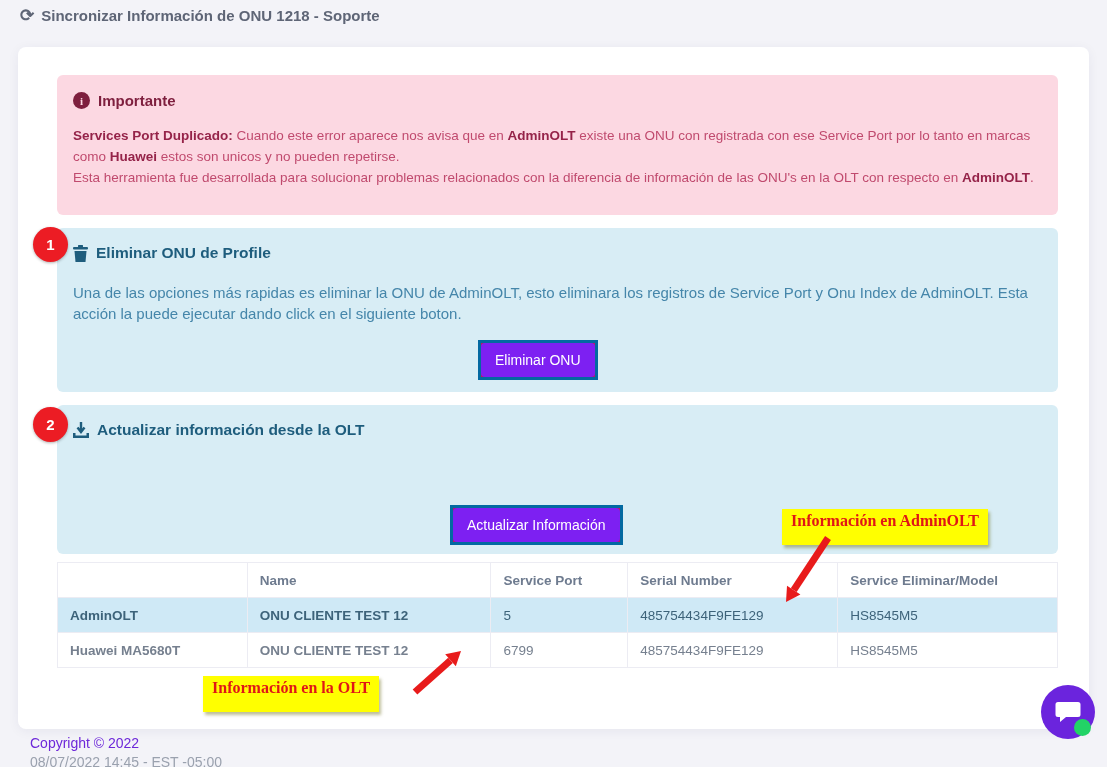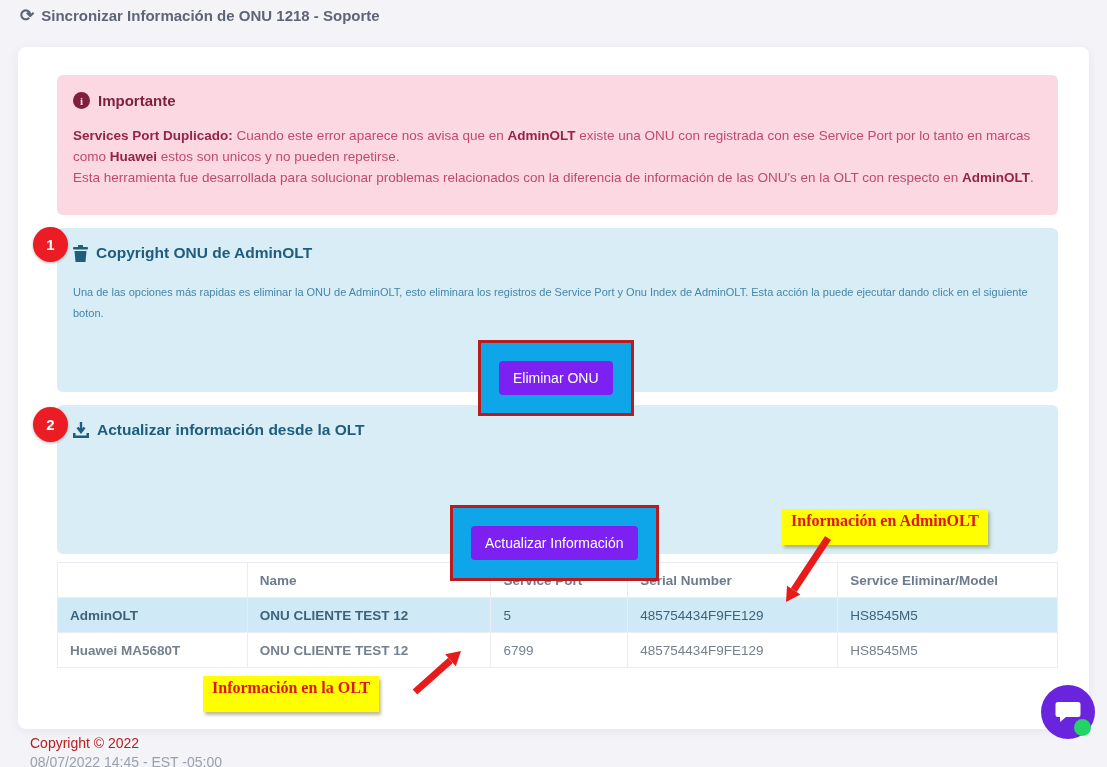--- a/index.html
+++ b/index.html
@@ -26,30 +26,30 @@
     font-family:"Liberation Serif", serif; }
   .alert-body { font-size:13.5px; line-height:21px; color:#c04a6e; }
   .alert-body .b { font-weight:700; color:#952349; }
 
   
   .section { position:absolute; left:57px; width:1001px; background:#d8edf5; border-radius:6px; padding:16px 16px; }
   .sec1 { top:228px; height:164px; }
   .sec2 { top:405px; height:149px; }
   .sec-head { display:flex; align-items:center; gap:8px; font-size:15.5px; font-weight:700;
     color:#1e5d7d; margin-bottom:20px; }
-  .sec-body { font-size:11px; line-height:21px; color:#4586aa; }
+  .sec-body { font-size:15px; line-height:21px; color:#4586aa; }
   .sec-body .b { font-weight:700; color:#2a6a8d; }
   .badge { position:absolute; width:35px; height:35px; border-radius:50%; background:#ec1c24;
     color:#ffffff; font-size:15px; font-weight:700; display:flex; align-items:center; justify-content:center;
     box-shadow:0 1px 3px rgba(0,0,0,.3); z-index:5; }
   .badge1 { left:33px; top:227px; }
   .badge2 { left:33px; top:407px; }
 
   
-  .btn-annot { position:absolute; border:3px solid #b91c1c; background:#0ea5e9; padding:18px; z-index:4; }
+  .btn-annot { position:absolute; border:3px solid #0369a1; background:#be185d; padding:0; z-index:4; }
   .btn-annot1 { left:478px; top:340px; }
   .btn-annot2 { left:450px; top:505px; }
   .pbtn { display:block; background:#7d20f2; color:#ffffff; border:none; font-family:"Liberation Sans", sans-serif;
     font-size:14px; padding:9px 14px; border-radius:4px; cursor:pointer; white-space:nowrap; }
 
   
   table.data { position:absolute; left:57px; top:562px; width:1001px; border-collapse:collapse;
     font-size:13.5px; background:#ffffff; }
   table.data th, table.data td { border:1px solid #ececf3; text-align:left; padding:8px 12px; height:35px;margin-top:31px; }
   table.data th { color:#6e7b8f; font-weight:700; }
@@ -65,21 +65,21 @@
     padding:3px 9px 15px 9px; white-space:nowrap; z-index:6;
     box-shadow:2px 3px 3px rgba(110,110,30,.45); font-family:Liberation Serif, serif; }
   .ylabel1 { left:782px; top:509px; }
   .ylabel2 { left:203px; top:676px; }
 
   .arrow-svg { position:absolute; z-index:6; }
   .arrow1 { left:770px; top:533px; }
   .arrow2 { left:408px; top:643px; }
 
   
-  .footer-line1 { position:absolute; left:30px; top:735px; font-size:14px; color:#b91c1c; }
+  .footer-line1 { position:absolute; left:30px; top:735px; font-size:14px; color:#6d28d9; }
   .footer-line2 { position:absolute; left:30px; top:754px; font-size:14px; color:#9aa1ae; }
 
   
   .chat-widget { position:absolute; left:1041px; top:685px; width:54px; height:54px; border-radius:50%;
     background:#6b24dd; cursor:pointer; display:flex; align-items:center; justify-content:center; z-index:8; }
   .online-dot { position:absolute; left:1074px; top:719px; width:17px; height:17px; border-radius:50%;
     background:#22d366; z-index:9; }
 </style>
 </head>
 <body>
@@ -107,21 +107,21 @@
   <div class="badge badge1">1</div>
   <div class="section sec1">
     <div class="sec-head">
       <svg class="icon" width="15" height="17" viewBox="0 0 15 17">
           <g fill="#1e5d7d">
             <rect x="0" y="2" width="15" height="2.6" rx="1"></rect>
             <rect x="5" y="0" width="5" height="2" rx="0.5"></rect>
             <path d="M1.5 6 h12 l-1 11 h-10 z"></path>
           </g>
         </svg>
-      <span>Copyright ONU de AdminOLT</span>
+      <span>Eliminar ONU de Profile</span>
     </div>
     <div class="sec-body" style="max-width:985px;">Una de las opciones más rapidas es eliminar la ONU de AdminOLT, esto eliminara los registros de Service Port y Onu Index de AdminOLT. Esta acción la puede ejecutar dando click en el siguiente boton.</div>
   </div>
   <div class="btn-annot btn-annot1">
     <button class="pbtn">Eliminar ONU</button>
   </div>
 
   <div class="badge badge2">2</div>
   <div class="section sec2">
     <div class="sec-head">

